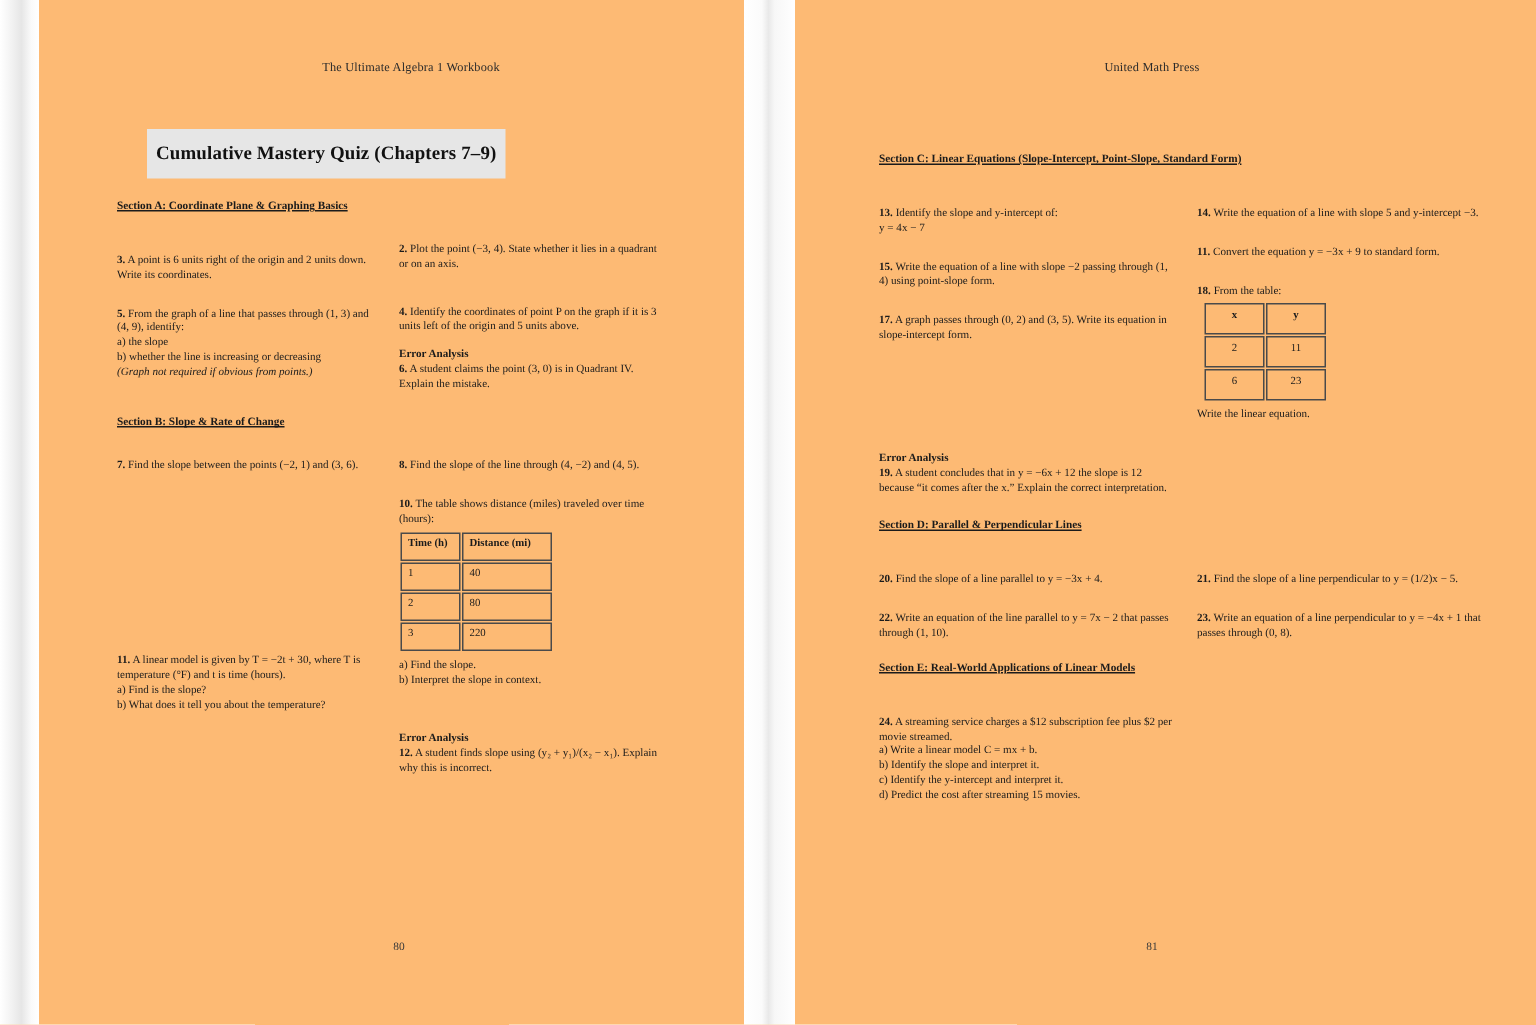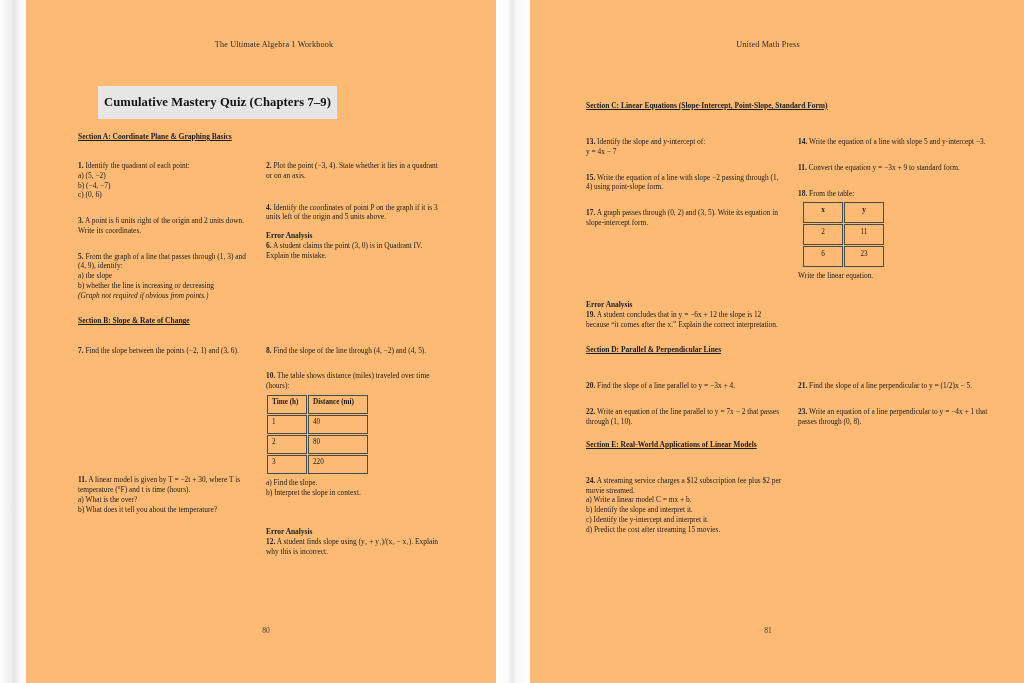--- a/index.html
+++ b/index.html
@@ -172,26 +172,20 @@
       </div>
 
       <div class="content content-left">
 
         <div class="section-head">Section A: Coordinate Plane &amp; Graphing Basics</div>
 
         <div class="spacer-md"></div>
 
         <div class="cols">
           <div class="col">
-            <p class="q">
-              <span><span class="num">1.</span> Identify the quadrant of each point:</span>
-              <span class="sub">a) (5, −2)</span>
-              <span class="sub">b) (−4, −7)</span>
-              <span class="sub">c) (0, 6)</span>
-            </p>
             <div class="spacer-sm"></div>
             <p class="q"><span class="num">3.</span> A point is 6 units right of the origin and 2 units down. Write its coordinates.</p>
             <div class="spacer-sm"></div>
             <p class="q">
               <span><span class="num">5.</span> From the graph of a line that passes through (1, 3) and (4, 9), identify:</span>
               <span class="sub">a) the slope</span>
               <span class="sub">b) whether the line is increasing or decreasing</span>
               <span class="sub ital">(Graph not required if obvious from points.)</span>
             </p>
           </div>
@@ -211,21 +205,21 @@
 
         <div class="spacer-md"></div>
 
         <div class="cols">
           <div class="col">
             <p class="q"><span class="num">7.</span> Find the slope between the points (−2, 1) and (3, 6).</p>
             <div class="spacer-sm"></div>
             <div style="height:104px"></div>
             <p class="q">
               <span><span class="num">11.</span> A linear model is given by T = −2t + 30, where T is temperature (°F) and t is time (hours).</span>
-              <span class="sub">a) What is the over?</span>
+              <span class="sub">a) Find is the slope?</span>
               <span class="sub">b) What does it tell you about the temperature?</span>
             </p>
           </div>
 
           <div class="col">
             <p class="q"><span class="num">8.</span> Find the slope of the line through (4, −2) and (4, 5).</p>
             <div class="spacer-sm"></div>
             <p class="q" style="margin-bottom:2px"><span class="num">10.</span> The table shows distance (miles) traveled over time (hours):</p>
 
             <table class="data-table tbl-left">

